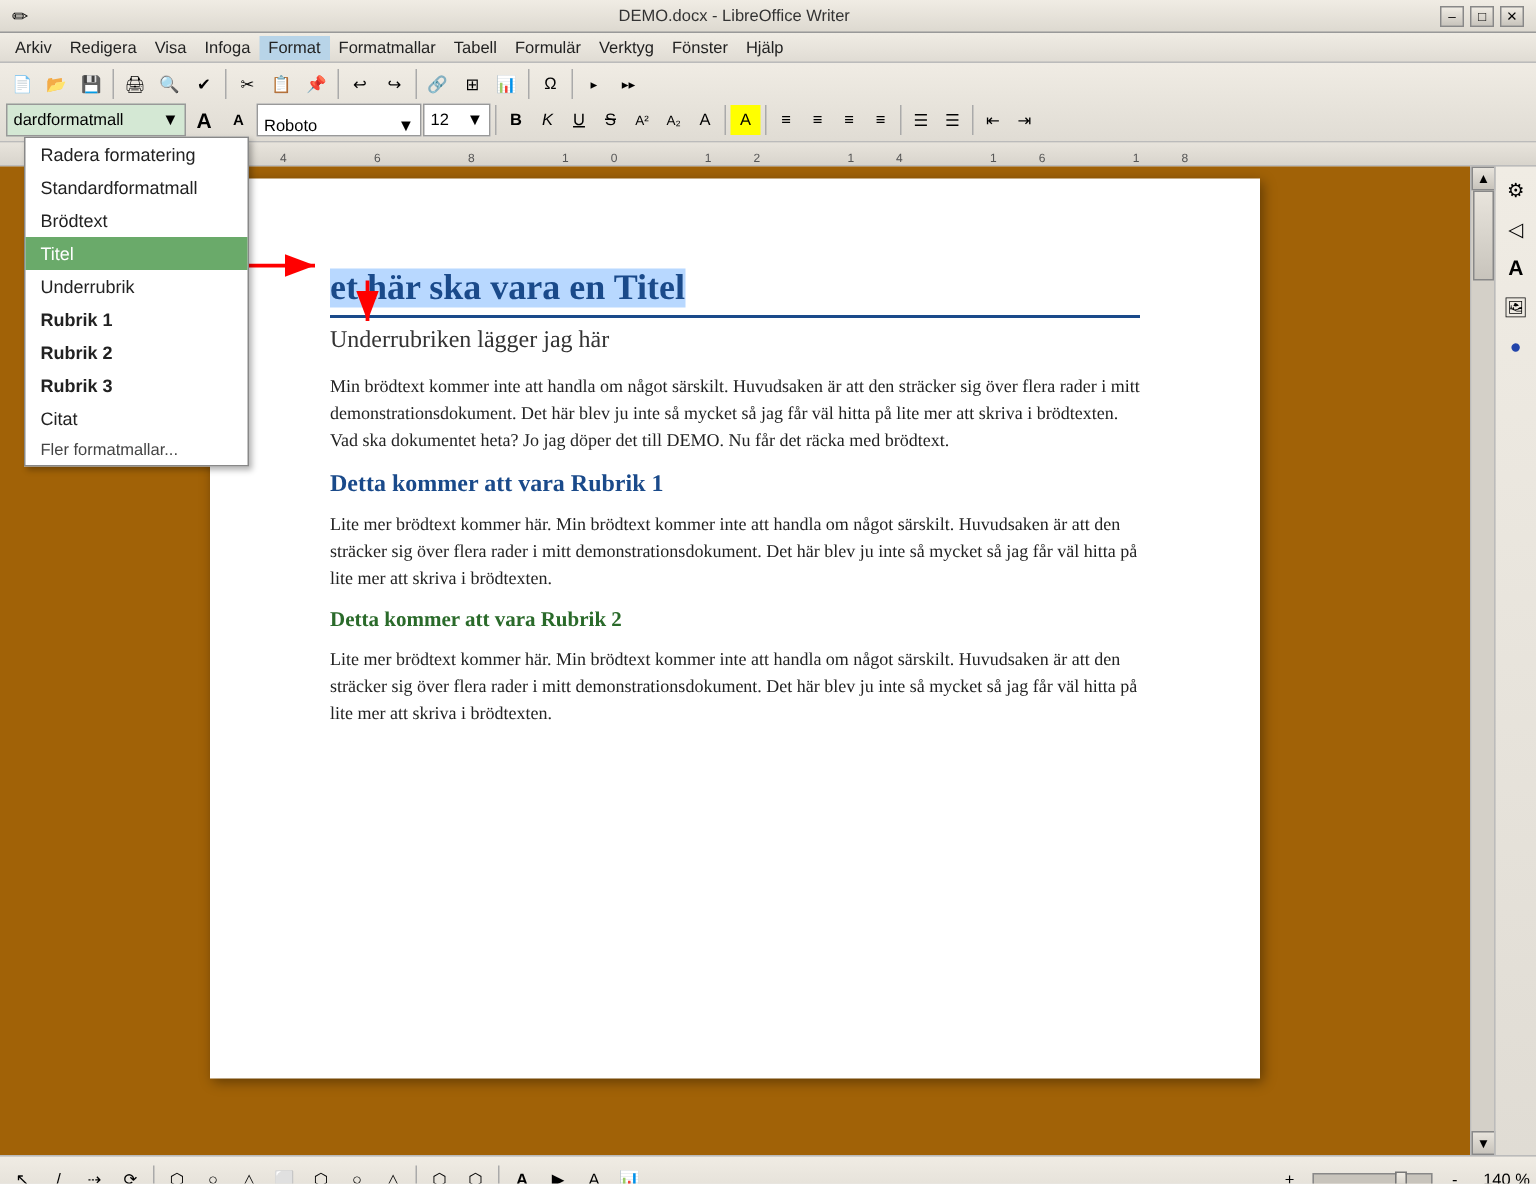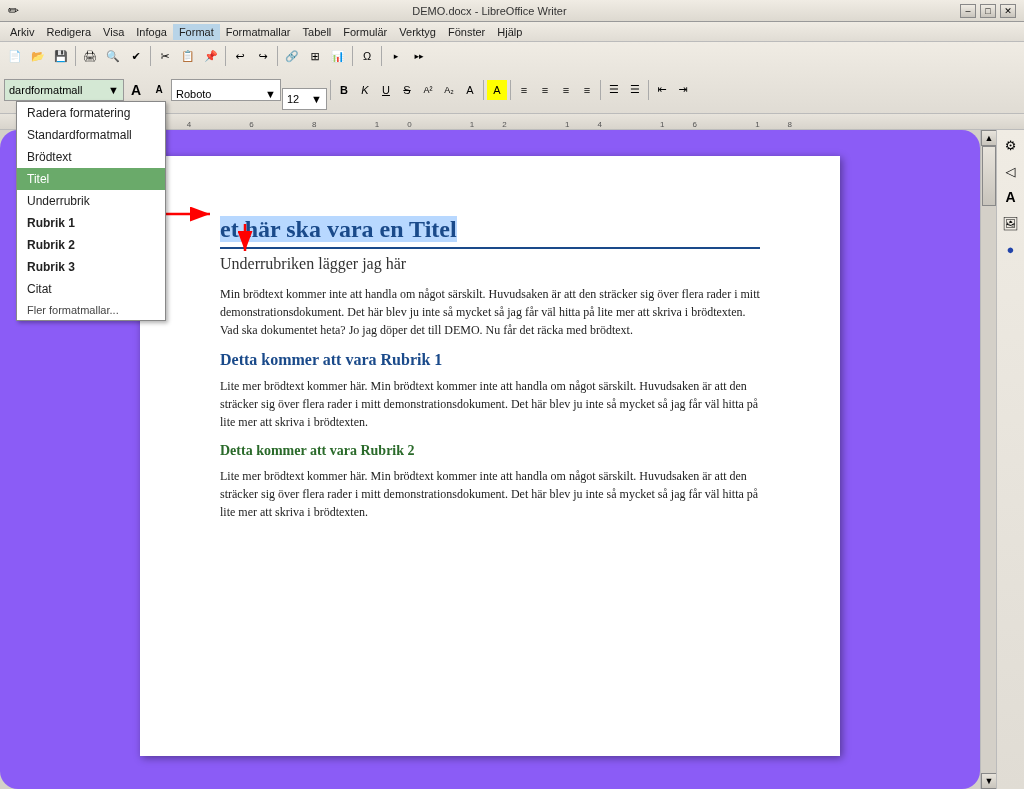--- a/index.html
+++ b/index.html
@@ -113,21 +113,20 @@
       width: 45px;
       height: 22px;
       border: 1px solid #999;
       background: white;
       font-size: 11px;
       padding: 0 4px;
       display: flex;
       align-items: center;
       justify-content: space-between;
       cursor: pointer;
-      margin-top: 19px;
     }
 
     
     .ruler {
       height: 16px;
       background: linear-gradient(to bottom, #e8e4dc, #d8d4cc);
       border-bottom: 1px solid #bbb;
       display: flex;
       align-items: flex-end;
       padding-left: 120px;
@@ -139,25 +138,24 @@
 
     
     .main-area {
       display: flex;
       height: calc(789px - 22px - 20px - 48px - 16px - 24px);
     }
 
     
     .doc-area {
       flex: 1;
-      background: #8b5cf6;
+      background: #a16207;
       overflow: hidden;
-      padding: 26px 20px;
+      padding: 8px 20px;
       position: relative;
-      border-radius: 18px;
     }
 
     
     .page {
       background: white;
       width: 700px;
       min-height: 600px;
       margin: 0 auto;
       padding: 60px 80px 60px 80px;
       box-shadow: 2px 2px 8px rgba(0,0,0,0.4);

